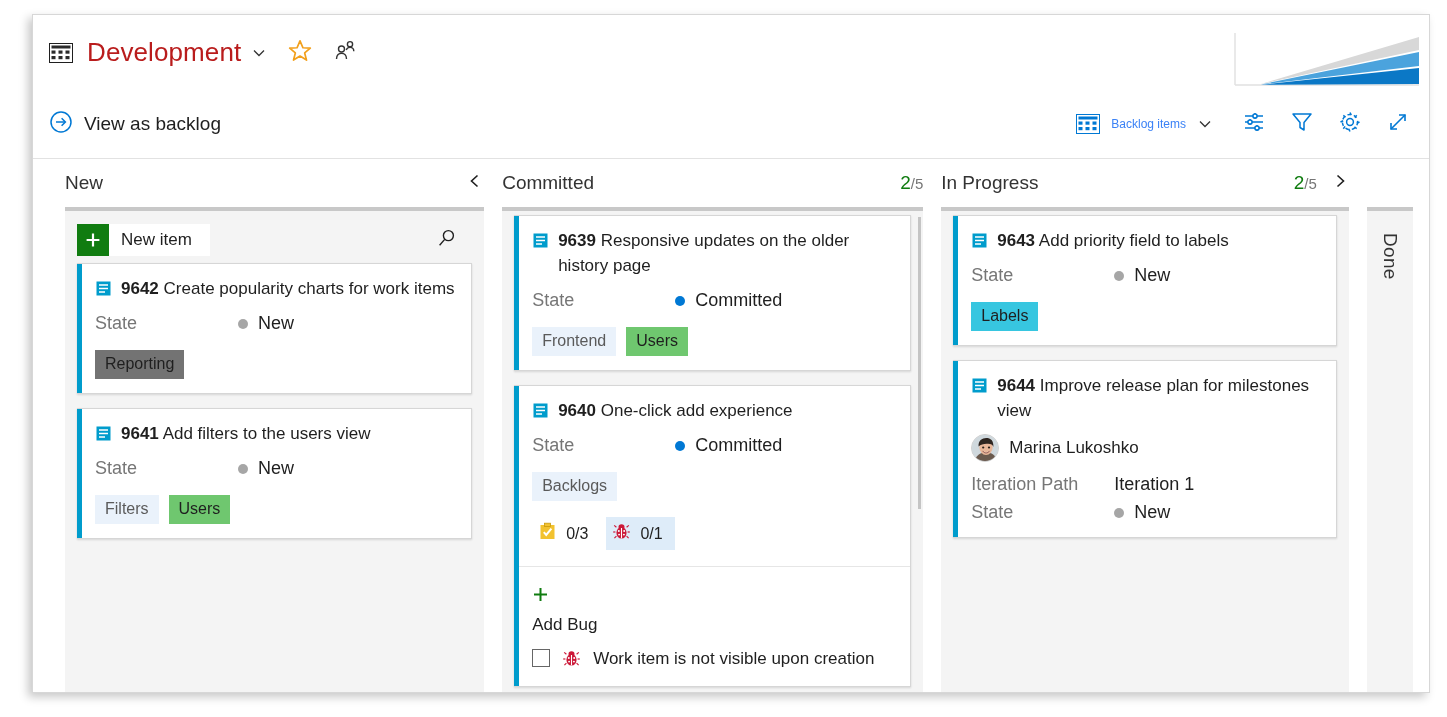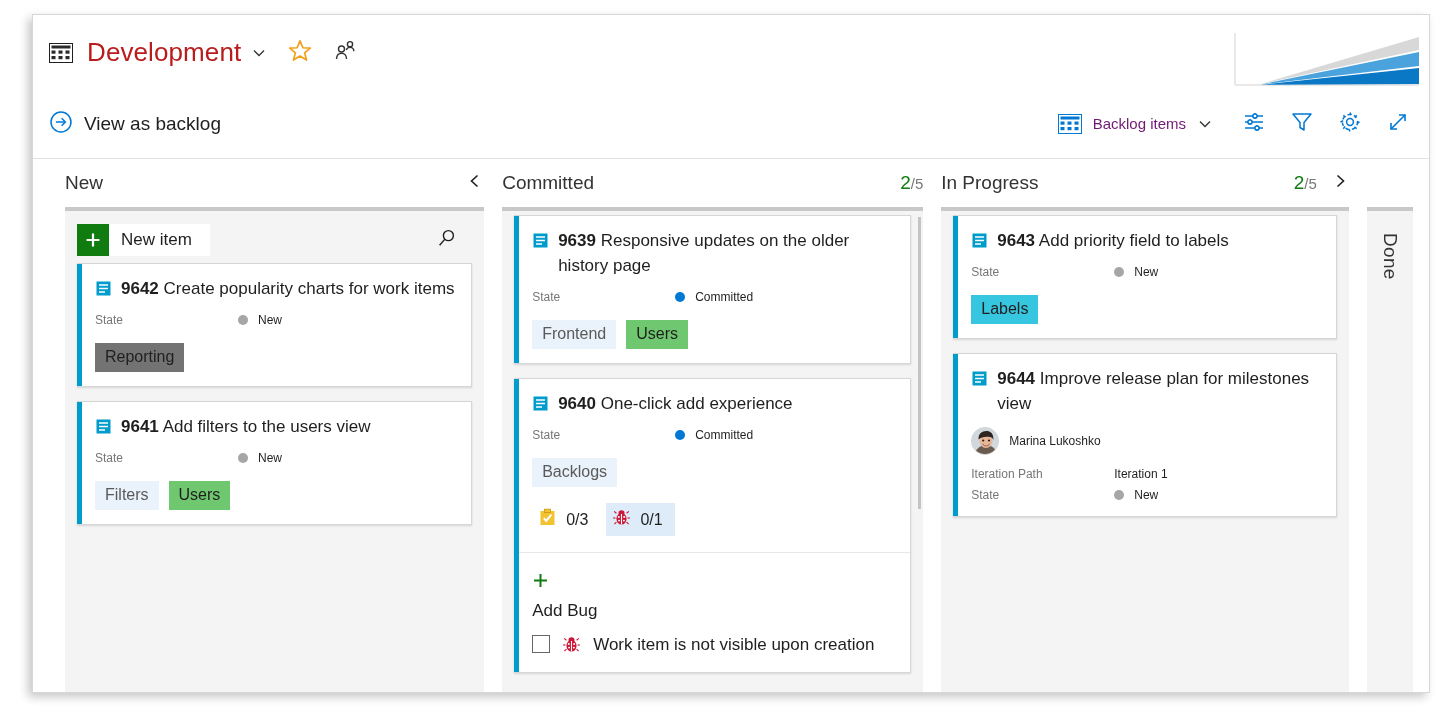--- a/index.html
+++ b/index.html
@@ -97,22 +97,22 @@
   }
 
   #backlog-items-picker {
     display: flex;
     align-items: center;
     gap: 11px;
     cursor: pointer;
     margin-right: 6px;
   }
   #backlog-items-picker .lbl {
-    font-size: 15px;
-    color: #701a75;
+    font-size: 12px;
+    color: #3b82f6;
   }
 
   .tb-icon { cursor: pointer; display:block; }
 
   
   #board-body {
     display: flex;
     height: calc(679px - 74px - 70px);
     background: #ffffff;
     align-items: stretch;
@@ -243,21 +243,21 @@
   .card-title {
     font-size: 17px;
     color: #1f1f1f;
   }
   .card-title .id { font-weight: bold; }
 
   .field-row {
     display: flex;
     align-items: flex-end;
     margin-top: 12px;
-    font-size: 12px;
+    font-size: 18px;
   }
   .field-label {
     color: #767676;
     width: 143px;
     flex: none;
   }
   .field-value {
     color: #1f1f1f;
     display: flex;
     align-items: center;
@@ -291,21 +291,21 @@
   }
   .avatar {
     width: 28px; height: 28px;
     border-radius: 50%;
     flex: none;
     overflow: hidden;
     border: 1px solid #d0d0d0;
     background: #dfe3e6;
   }
   .assignee-name {
-    font-size: 12px;
+    font-size: 17px;
     color: #1f1f1f;
   }
 
   .counters-row {
     display: flex;
     align-items: center;
     gap: 6px;
     margin-top: 16px;
   }
   .counter {

